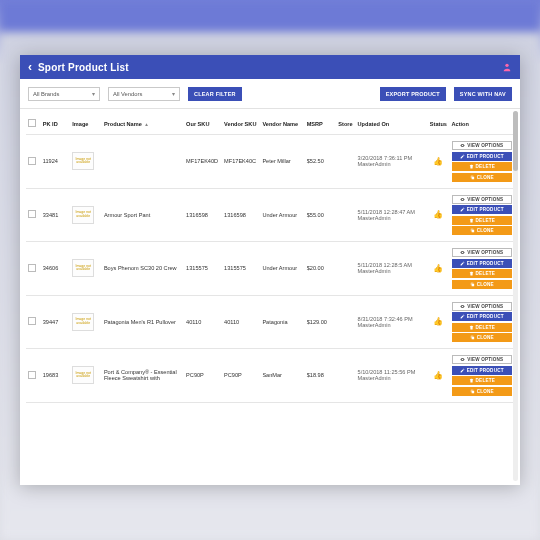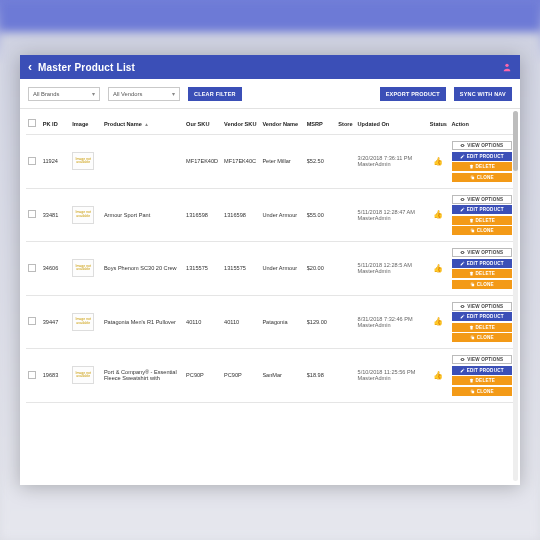--- a/index.html
+++ b/index.html
@@ -96,21 +96,21 @@
 </head>
 <body>
 
 <div class="bg-blur"></div>
 
 <div class="panel">
 
   <div class="hdr">
     <div class="left">
       <span class="back">‹</span>
-      <span class="title">Master Product List</span>
+      <span class="title">Sport Product List</span>
     </div>
     <div class="right">
       <svg viewBox="0 0 24 24">
           <circle cx="12" cy="8" r="4" fill="#f6a"></circle>
           <path d="M4 22c0-4 4-6 8-6s8 2 8 6" fill="#f6a"></path>
         </svg>
     </div>
   </div>
 
   <div class="toolbar">

